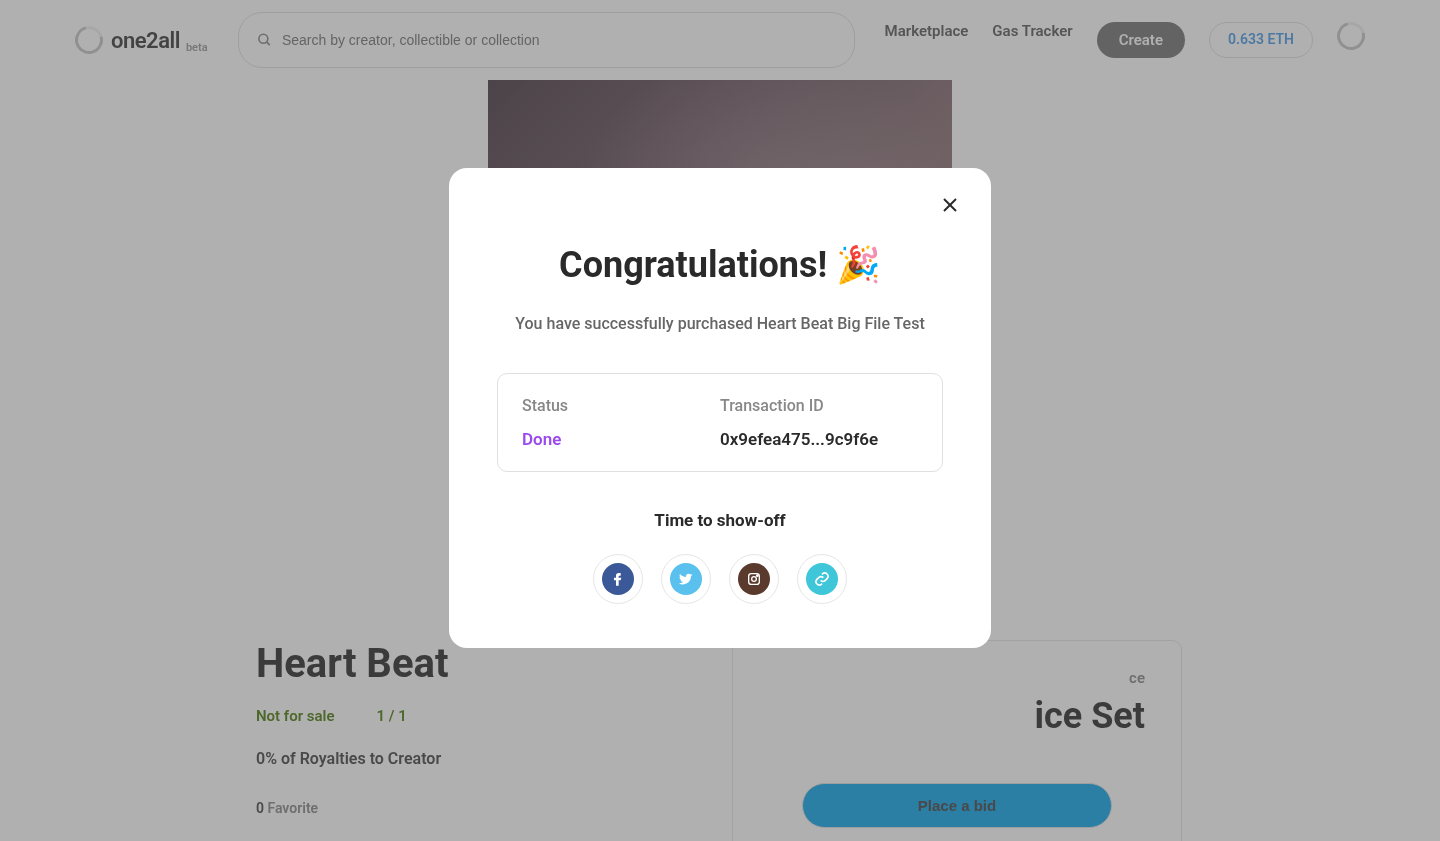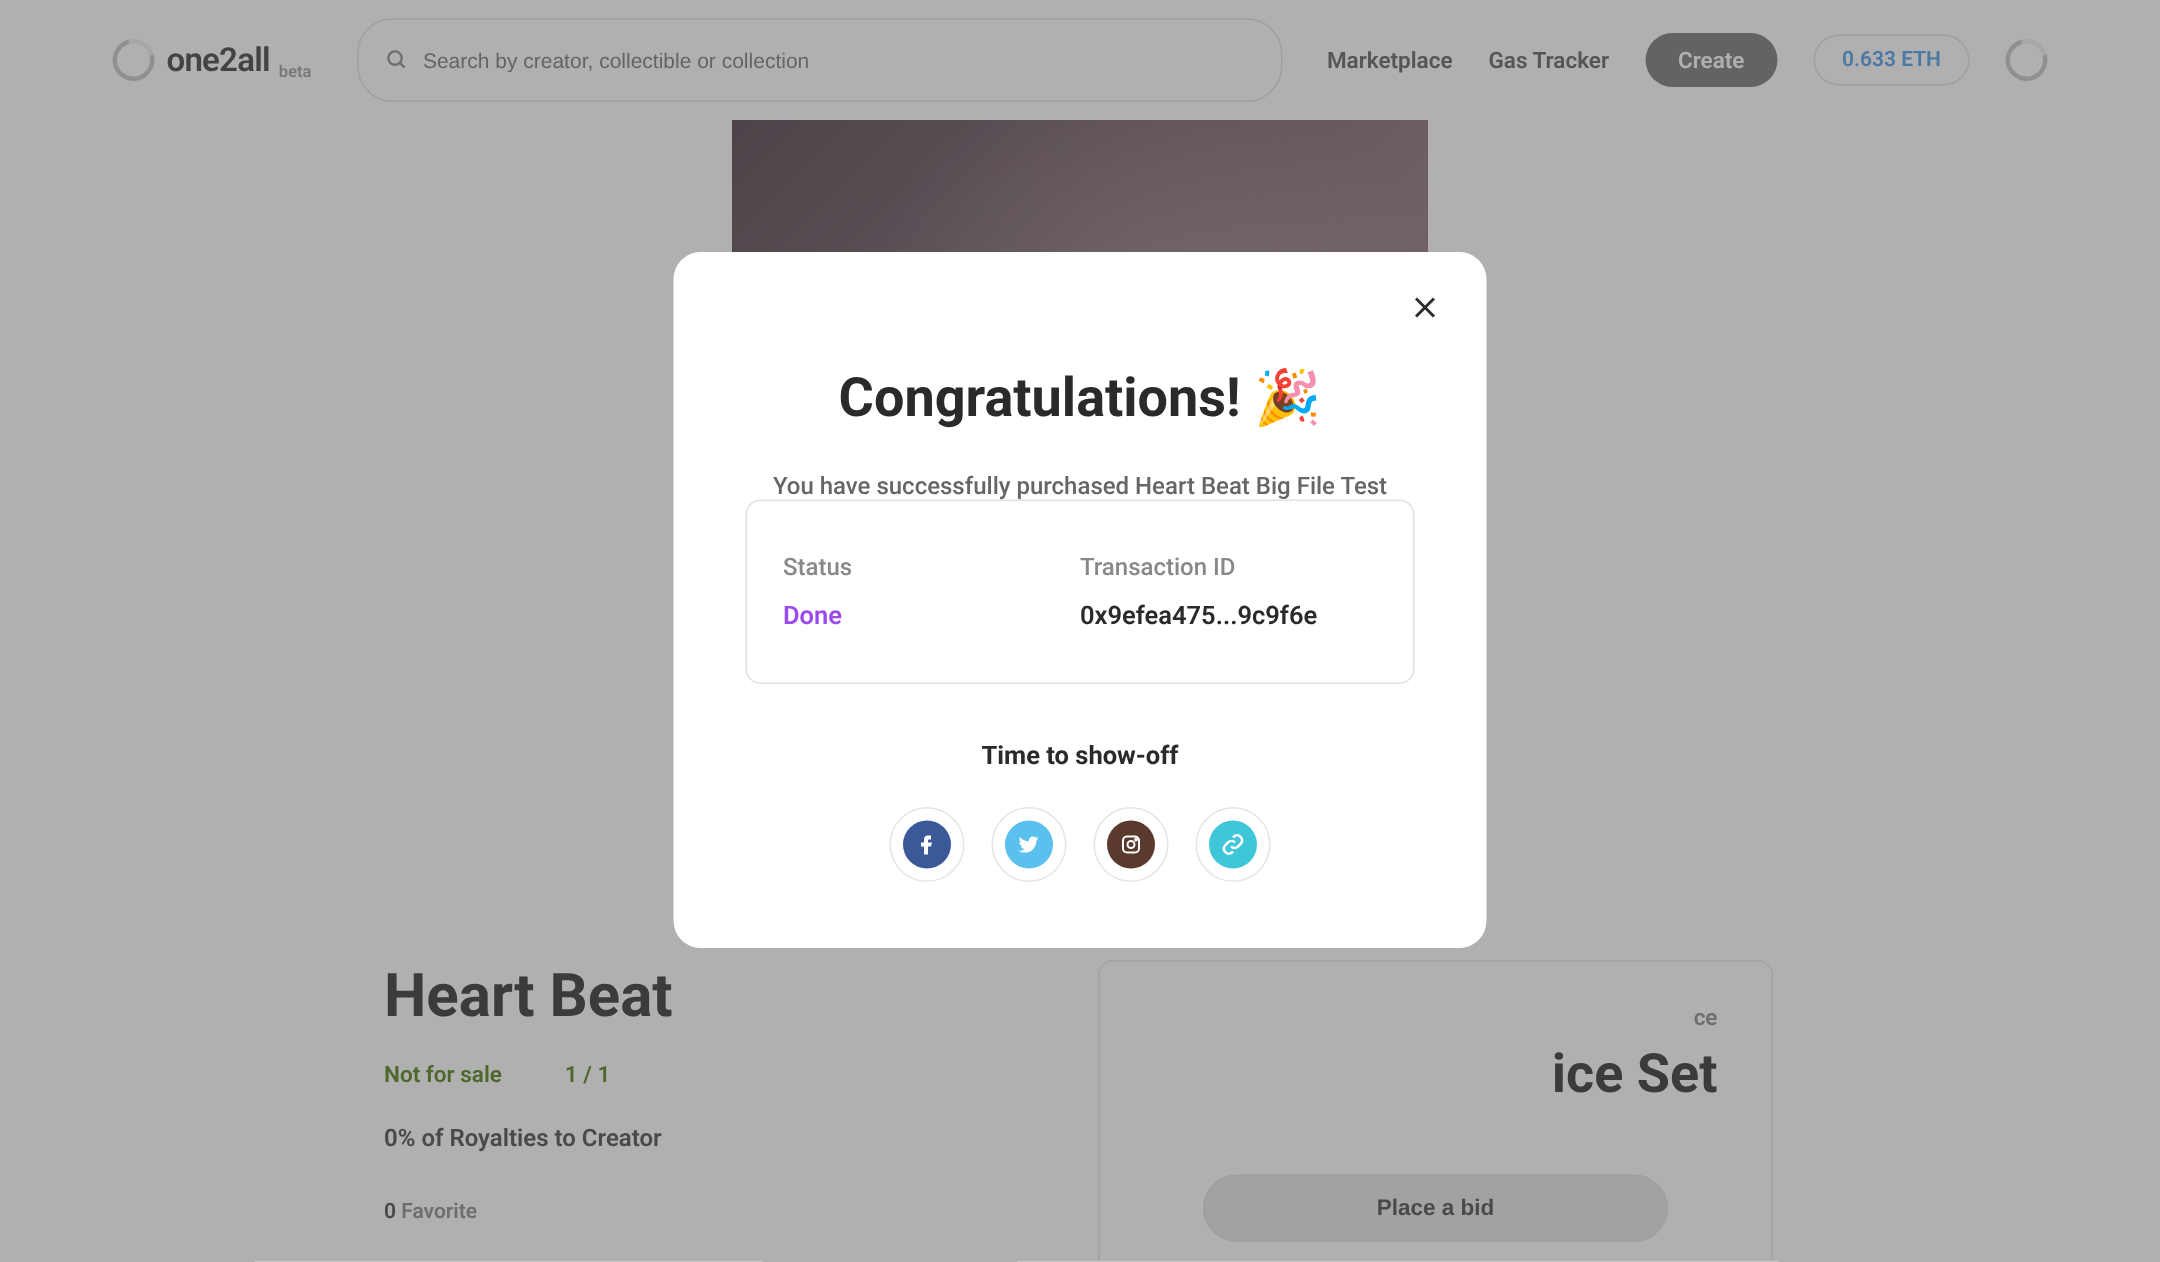--- a/index.html
+++ b/index.html
@@ -9,52 +9,52 @@
     
     .header { position: absolute; top: 0; left: 0; right: 0; height: 80px; display: flex; align-items: center; padding: 0 75px 0 75px; background: #fff; z-index: 1; }
     .logo-section { display: flex; align-items: center; gap: 8px; }
     .logo-circle { width: 28px; height: 28px; border: 3px solid #c5c5c5; border-radius: 50%; border-top-color: #eee; transform: rotate(30deg); }
     .logo-text { font-size: 22px; font-weight: 600; color: #3a3a3a; letter-spacing: -0.5px; }
     .logo-beta { font-size: 11px; color: #999; margin-left: -2px; margin-top: 14px; font-weight: 600; }
     .search-wrap { flex: 1; margin: 0 30px 0 30px; max-width: 620px; }
     .search-box { display: flex; align-items: center; border: 1px solid #e0e0e0; border-radius: 24px; padding: 0 18px; height: 56px; }
     .search-icon-svg { width: 16px; height: 16px; margin-right: 10px; }
     .search-input { border: none; outline: none; font-size: 14px; color: #444; width: 100%; background: transparent; }
-    .nav-links { display: flex; align-items: center; gap: 24px; margin-left: auto; }
+    .nav-links { display: flex; gap: 24px; margin-left: auto; }
     .nav-link { color: #5a5a5a; font-size: 15px; font-weight: 600; cursor: pointer; }
     .create-btn { background: #737373; color: #fff; padding: 9px 22px; border-radius: 20px; font-size: 15px; font-weight: 600; cursor: pointer; }
     .eth-btn { border: 1px solid #e0e0e0; padding: 8px 18px; border-radius: 20px; color: #4a9be8; font-size: 14px; font-weight: 600; cursor: pointer; }
     .avatar-circle { width: 28px; height: 28px; border: 3px solid #c5c5c5; border-radius: 50%; border-top-color: #eee; transform: rotate(30deg); cursor: pointer; }
     
     
     .main-bg { position: absolute; top: 80px; left: 0; right: 0; bottom: 0; }
     .nft-image { position: absolute; left: 488px; top: 0; width: 464px; height: 420px; background: linear-gradient(135deg, #4a3a45 0%, #6b5560 30%, #8a7075 60%, #6b5055 100%); }
     .nft-image::before { content: ""; position: absolute; inset: 0; background: radial-gradient(circle at 60% 40%, rgba(200,180,190,0.35), transparent 55%), radial-gradient(circle at 30% 70%, rgba(90,70,85,0.6), transparent 60%); }
     
     .details-section { position: absolute; top: 560px; left: 256px; right: 260px; }
     .nft-title { font-size: 40px; font-weight: 700; color: #2a2a2a; }
     .nft-meta { margin-top: 20px; display: flex; gap: 42px; color: #4d7c0f; font-size: 15px; font-weight: 600; }
     .royalties { margin-top: 24px; color: #444; font-size: 16px; font-weight: 600; }
     .favorite { margin-top: 32px; color: #888; font-size: 14px; font-weight: 600; }
     .favorite-count { color: #444; }
     
     .side-card { position: absolute; top: 560px; right: 258px; width: 450px; border: 1px solid #e5e5e5; border-radius: 10px; padding: 28px 36px; height: 210px; }
     .side-card-label { color: #888; font-size: 15px; font-weight: 600; }
     .side-card-value { font-size: 36px; font-weight: 700; color: #2a2a2a; margin-top: 8px; }
-    .place-bid-btn { margin-top: 46px; width: 310px; margin-left: auto; margin-right: auto; display: block; padding: 13px; border: 1px solid #e0e0e0; border-radius: 24px; background: #e5e5e5; color: #444; font-size: 15px; font-weight: 600; cursor: pointer; }
+    .place-bid-btn { margin-top: 46px; width: 310px; margin-left: auto; margin-right: auto; display: block; padding: 13px; border: 1px solid #e0e0e0; border-radius: 24px; background: #0ea5e9; color: #444; font-size: 15px; font-weight: 600; cursor: pointer; }
     
     
     .overlay { position: absolute; inset: 0; background: rgba(80,80,80,0.45); z-index: 10; }
     
     
     .modal { position: absolute; top: 168px; left: 50%; transform: translateX(-50%); width: 542px; background: #fff; border-radius: 18px; padding: 44px 48px 44px 48px; z-index: 20; }
     .modal-close { position: absolute; top: 22px; right: 26px; cursor: pointer; padding: 6px; }
     .modal-title { text-align: center; font-size: 36px; font-weight: 700; color: #2a2a2a; margin-top: 32px; }
     .modal-subtitle { text-align: center; font-size: 16px; color: #666; margin-top: 28px; font-weight: 500; }
-    .status-box { border: 1px solid #e0e0e0; border-radius: 10px; padding: 34px 24px; display: flex; }
+    .status-box { margin-top: 40px; border: 1px solid #e0e0e0; border-radius: 10px; padding: 22px 24px; display: flex; }
     .status-col { flex: 1; display: flex; flex-direction: column; gap: 14px; }
     .status-label { color: #888; font-size: 16px; font-weight: 500; }
     .status-value-done { color: #9b4aef; font-size: 17px; font-weight: 600; }
     .status-value-tx { color: #2a2a2a; font-size: 17px; font-weight: 600; }
     .showoff { text-align: center; font-size: 17px; font-weight: 700; color: #2a2a2a; margin-top: 38px; }
     .social-row { margin-top: 24px; display: flex; justify-content: center; gap: 18px; }
     .social-btn { width: 50px; height: 50px; border: 1px solid #e5e5e5; border-radius: 50%; display: flex; align-items: center; justify-content: center; cursor: pointer; }
     .social-inner { width: 32px; height: 32px; border-radius: 50%; display: flex; align-items: center; justify-content: center; }
     .fb { background: #3b5998; }
     .tw { background: #5ac0ee; }

